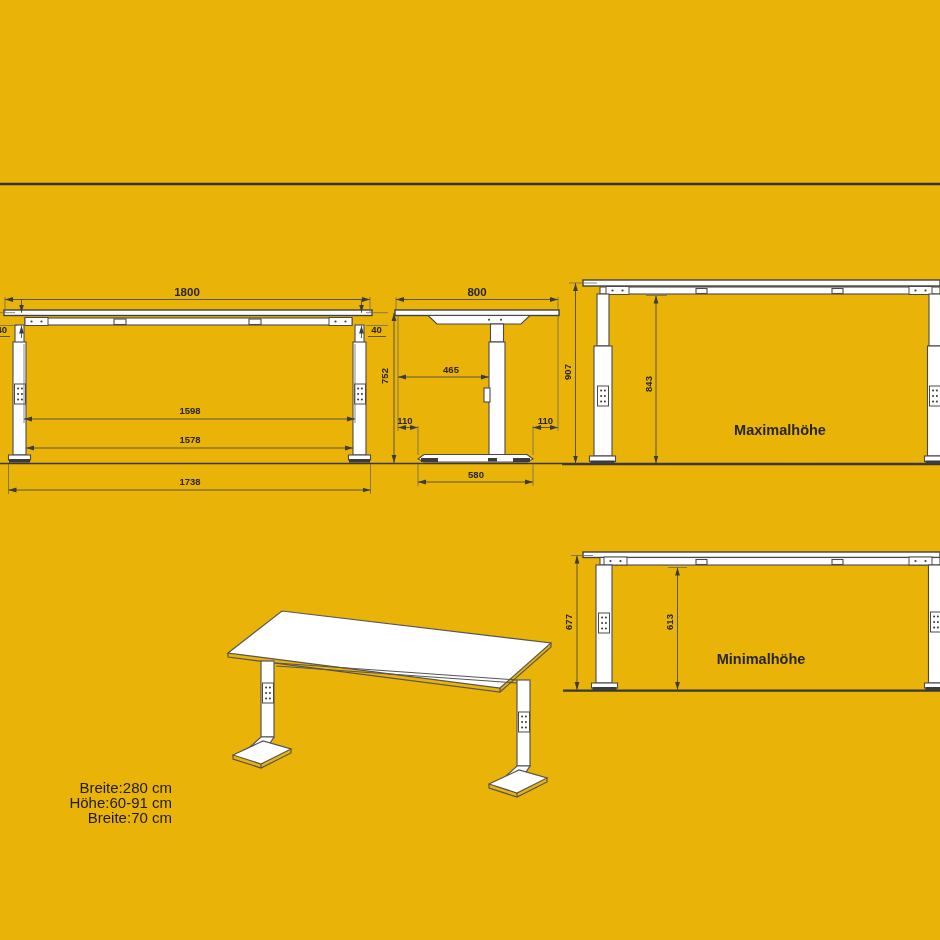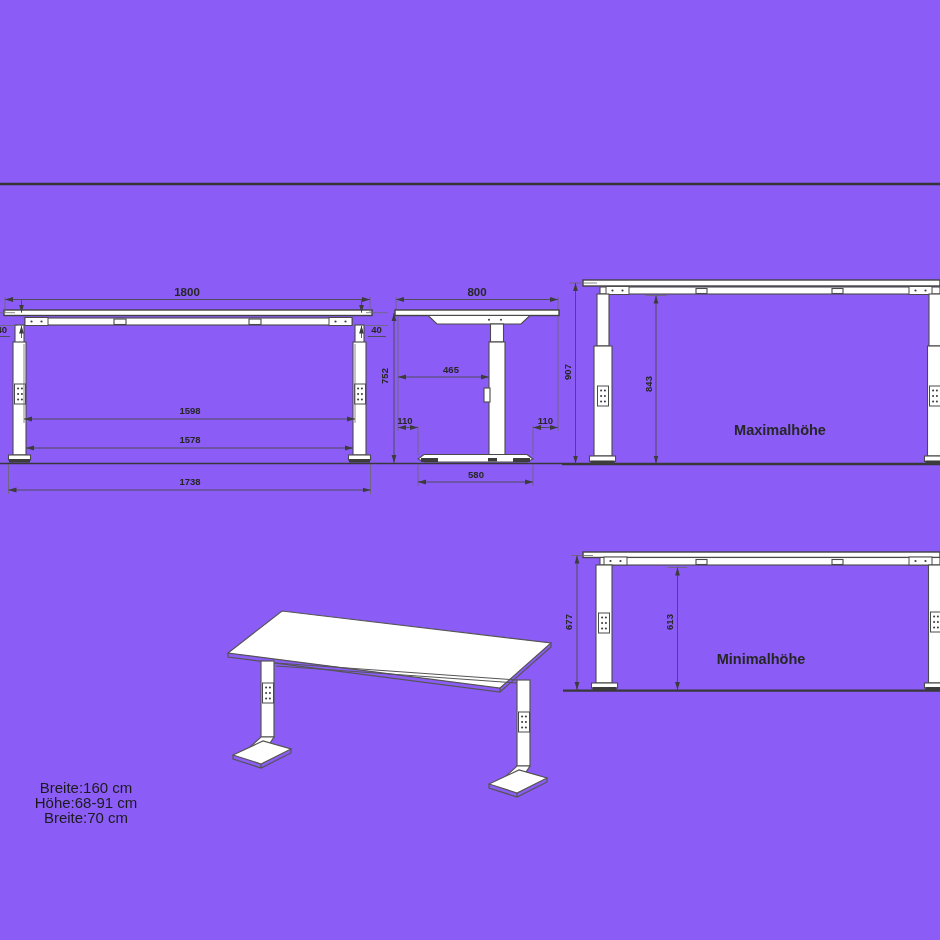--- a/index.html
+++ b/index.html
@@ -1,30 +1,30 @@
 <!DOCTYPE html>
 <html><head>
 <meta charset="utf-8">
 <style>
   html,body{margin:0;padding:0;background:#fff;}
-  #stage{position:relative;width:940px;height:940px;background:#8b5cf6;overflow:hidden;
+  #stage{position:relative;width:940px;height:940px;background:#eab308;overflow:hidden;
          font-family:"Liberation Sans",sans-serif;}
   svg{position:absolute;left:0;top:0;}
   .sw  {fill:#ffffff;stroke:#4a4a4a;stroke-width:1.1;}
   .sw2 {fill:#ffffff;stroke:#424242;stroke-width:1.4;}
   .dk  {fill:#3c3c3c;stroke:none;}
   .dim {stroke:#4a4a4a;stroke-width:0.9;fill:none;}
   .ext {stroke:#6a6a6a;stroke-width:0.8;fill:none;}
   .ground{stroke:#383838;fill:none;}
   text {fill:#262626;font-family:"Liberation Sans",sans-serif;}
   .t9  {font-size:9.5px;font-weight:700;}
   .t11 {font-size:11.5px;font-weight:700;}
   .t14 {font-size:14.5px;font-weight:700;}
   .specs{position:absolute;left:0px;top:780px;width:172px;color:#1b1b1b;font-size:15px;}
-  .spec-row{display:flex;justify-content:center;line-height:15px;}
+  .spec-row{display:flex;justify-content:flex-end;line-height:15px;}
 </style>
 </head>
 <body>
 
 <div id="stage">
 <svg width="940" height="940" viewBox="0 0 940 940">
   <defs>
     <marker id="aS" markerUnits="userSpaceOnUse" markerWidth="9" markerHeight="6" refX="0" refY="3" orient="auto">
       <path d="M0,3 L8,5.4 L8,0.6 Z" fill="#3c3c3c"></path>
     </marker>
@@ -255,24 +255,24 @@
       <path d="M489,784 L519,770 L547,778 L517,793 Z"></path>
       <path fill="none" d="M489,784 L489,788 L517,797 L547,782 L547,778 M517,793 L517,797"></path>
       <use href="#cb" x="518.5" y="712" stroke="none"></use>
     </g>
   </g>
 </svg>
 
 <div class="specs">
   <div class="spec-row">
     <span>Breite:</span>
-    <span>160 cm</span>
+    <span>280 cm</span>
   </div>
   <div class="spec-row">
     <span>Höhe:</span>
-    <span>68-91 cm</span>
+    <span>60-91 cm</span>
   </div>
   <div class="spec-row">
     <span>Breite:</span>
     <span>70 cm</span>
   </div>
 </div>
 </div>
 
 </body></html>

